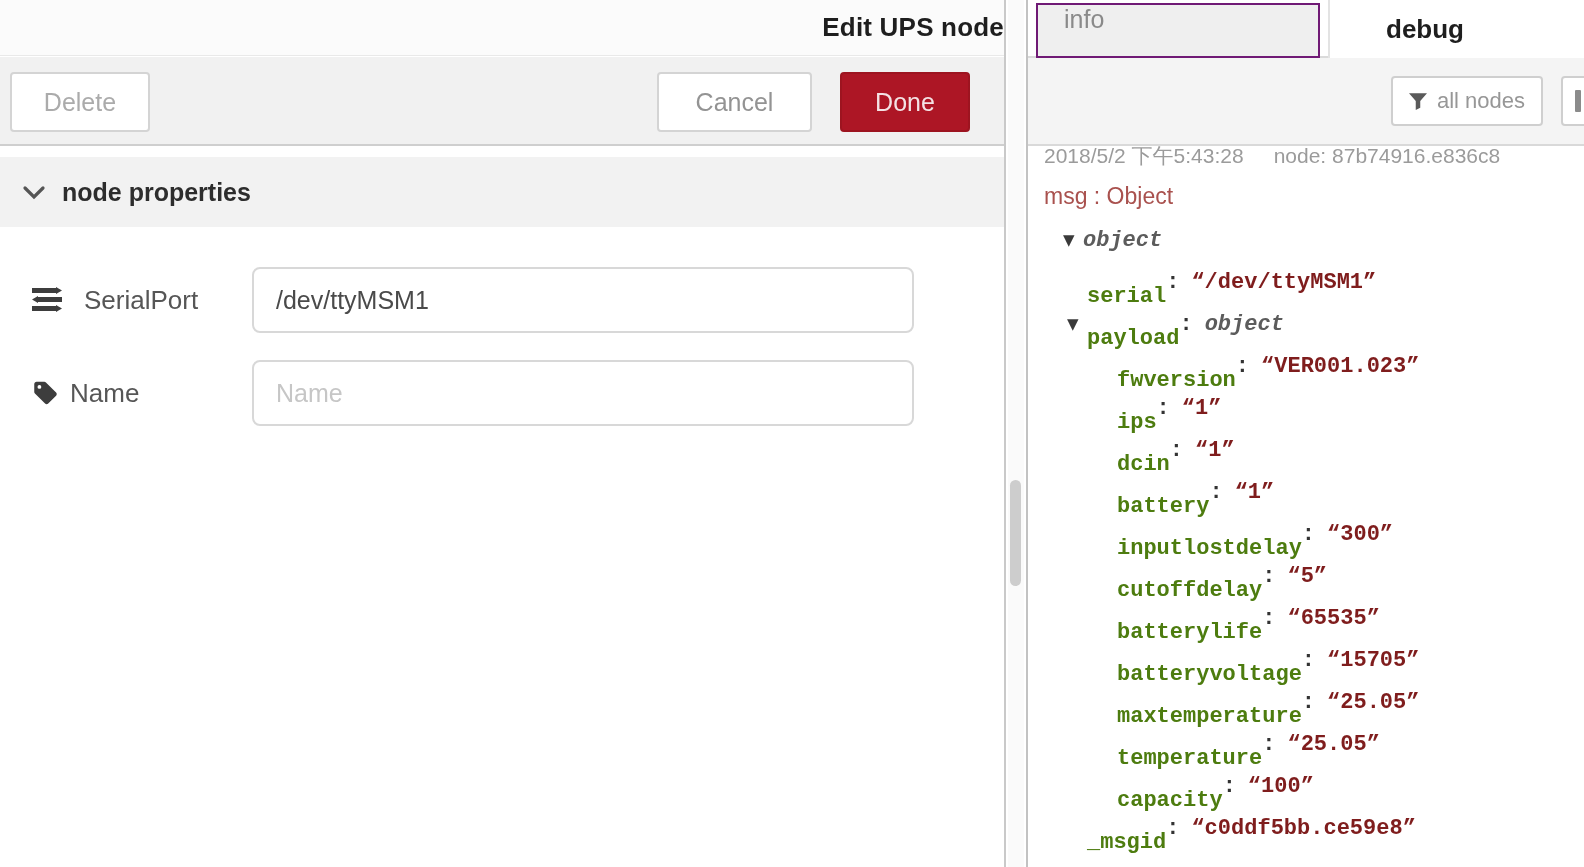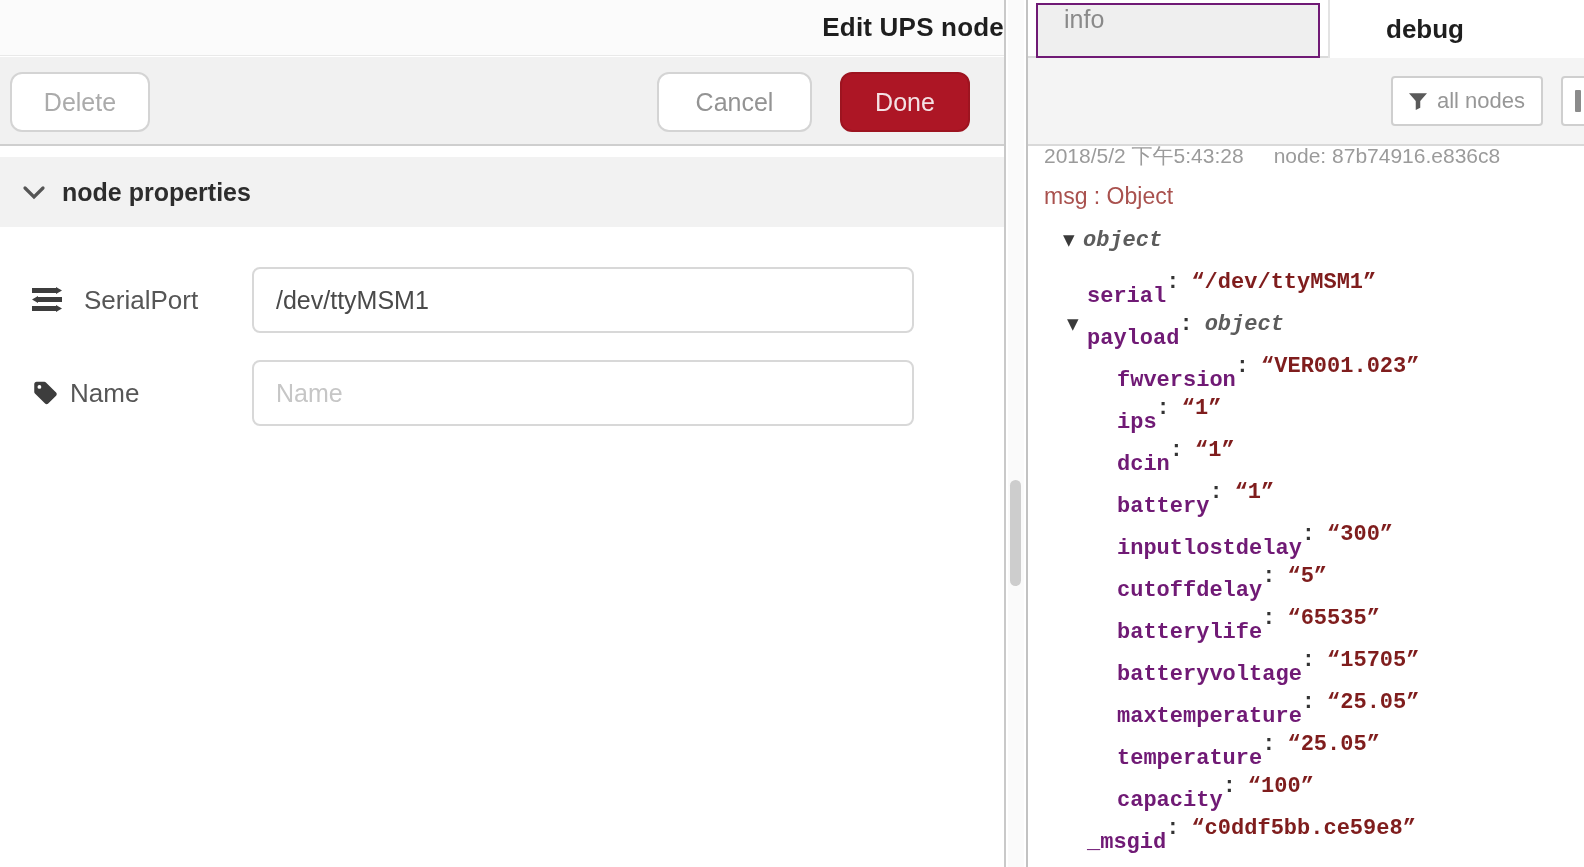--- a/index.html
+++ b/index.html
@@ -6,21 +6,21 @@
   body{
     width:1584px;height:867px;position:relative;overflow:hidden;
     background:#ffffff;font-family:"Liberation Sans",sans-serif;
     -webkit-font-smoothing:antialiased;
   }
   
   .left-panel{position:absolute;left:0;top:0;width:1006px;height:867px;background:#fff;border-right:2px solid #c9c9c9;box-sizing:border-box;}
   .edit-header{position:absolute;top:0;left:0;right:0;height:56px;background:#fbfbfb;border-bottom:1px solid #e9e9e9;display:flex;align-items:center;padding-left:18px;box-sizing:border-box;justify-content:flex-end;}
   .edit-title{font-weight:bold;font-size:26px;color:#1e1e1e;letter-spacing:.2px;}
   .edit-toolbar{position:absolute;top:57px;left:0;right:0;height:89px;background:#f1f1f1;border-bottom:2px solid #cfcfcf;box-sizing:border-box;}
-  .btn{position:absolute;top:15px;height:60px;border-radius:12px;font-size:25px;display:flex;align-items:center;justify-content:center;box-sizing:border-box;cursor:pointer;font-family:"Liberation Sans",sans-serif;}
+  .btn{position:absolute;top:15px;height:60px;border-radius:4px;font-size:25px;display:flex;align-items:center;justify-content:center;box-sizing:border-box;cursor:pointer;font-family:"Liberation Sans",sans-serif;}
   .btn-delete{left:10px;width:140px;background:#fff;border:2px solid #d4d4d4;color:#ababab;}
   .btn-cancel{left:657px;width:155px;background:#fff;border:2px solid #d4d4d4;color:#939393;}
   .btn-done{left:840px;width:130px;background:#AD1625;border:2px solid #9d1420;color:#f4e2e4;}
   .section-header{position:absolute;top:157px;left:0;right:0;height:70px;background:#f2f2f2;display:flex;align-items:center;padding-left:22px;box-sizing:border-box;}
   .chevron-wrap{width:40px;display:flex;align-items:center;cursor:pointer;}
   .section-title{font-weight:bold;font-size:25px;color:#2d2d2d;}
   .form-row{position:absolute;left:0;right:0;height:66px;}
   .row-serial{top:267px;}
   .row-name{top:360px;}
   .field-icon{position:absolute;left:32px;top:50%;transform:translateY(-50%);display:flex;}
@@ -42,21 +42,21 @@
   .partial-btn{position:absolute;left:533px;top:18px;width:80px;height:50px;background:#fff;border:2px solid #cfcfcf;border-radius:4px;box-sizing:border-box;cursor:pointer;display:flex;align-items:center;padding-left:12px;}
   .partial-glyph{width:6px;height:22px;background:#8b8b8b;border-radius:1px;}
   .debug-list{position:absolute;top:146px;left:0;right:0;bottom:0;background:#fff;overflow:hidden;}
   .debug-meta{margin-top:-7px;padding-left:16px;display:flex;gap:30px;align-items:center;height:34px;font-size:21px;color:#9b9b9b;white-space:nowrap;}
   .msg-path{padding-left:16px;height:46px;display:flex;align-items:center;font-size:23px;color:#a9514e;cursor:pointer;}
   .tree-row{height:42px;display:flex;align-items:center;font-family:"Liberation Mono",monospace;font-size:22px;font-weight:bold;white-space:nowrap;}
   .lvl0{padding-left:55px;}
   .lvl1{padding-left:59px;}
   .lvl2{padding-left:89px;}
   .arrow{display:inline-block;width:20px;margin-left:-20px;color:#3a3a3a;font-family:"DejaVu Sans",sans-serif;font-size:15px;line-height:1;cursor:pointer;}
-  .tkey{color:#701a75;margin-top:28px;}
+  .tkey{color:#4d7c0f;margin-top:28px;}
   .tcolon{color:#333;margin-right:12px;}
   .ttype{color:#5c5c5c;font-style:italic;}
   .tval{color:#7f1d1d;}
 </style>
 </head>
 <body>
 
 <div class="left-panel">
   <div class="edit-header">
     <span class="edit-title">Edit UPS node</span>

